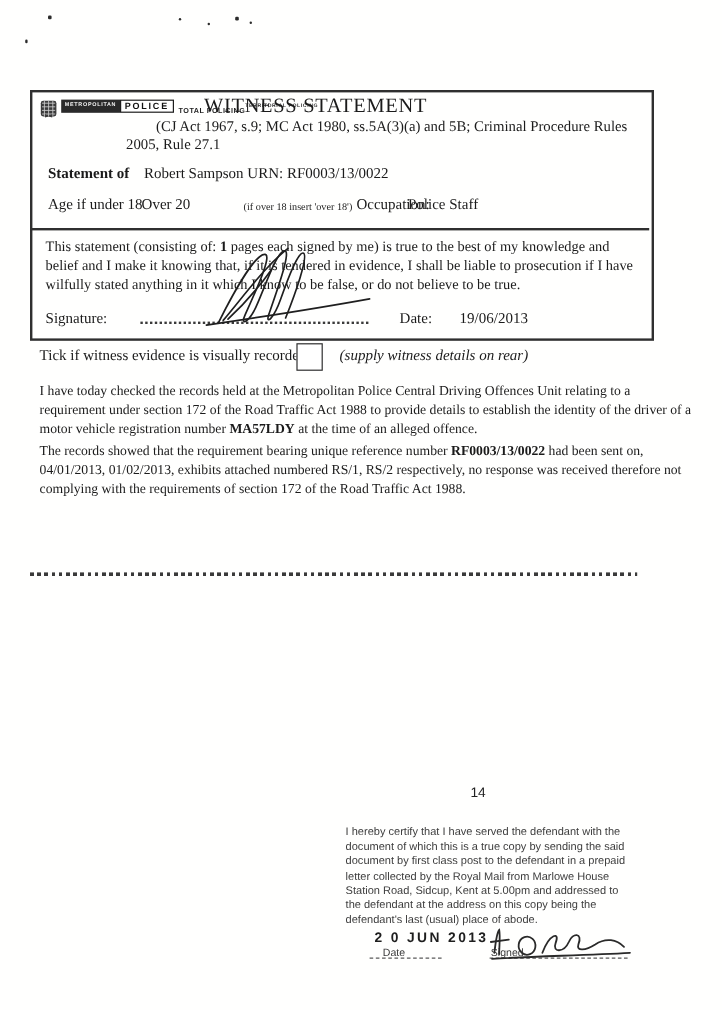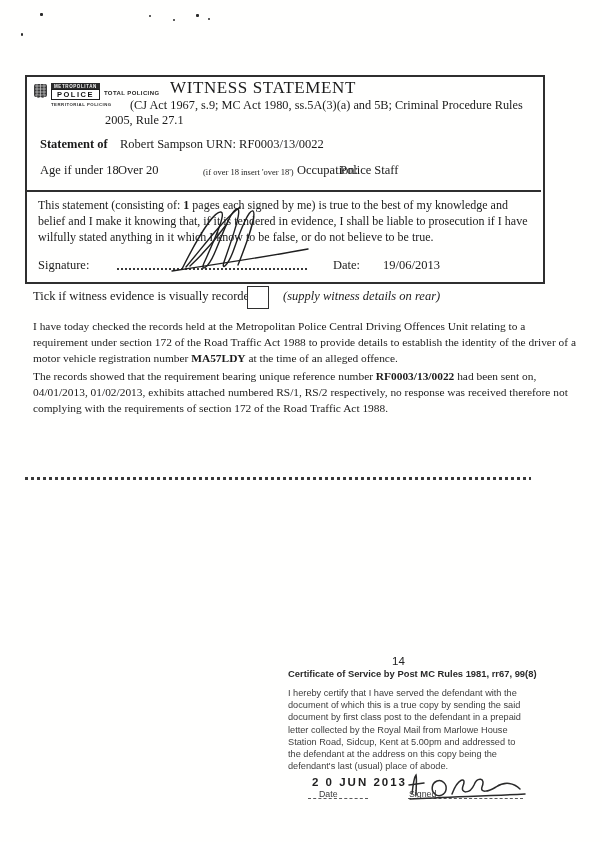--- a/index.html
+++ b/index.html
@@ -16,21 +16,21 @@
   
   .form-box{
     border:2px solid #2f2f2f;
     background:transparent;
   }
   .divider-line{border-top:2px solid #2f2f2f;height:0;}
 
   
   .logo-wrap{display:flex;align-items:flex-start;gap:3px;}
   .crest{width:15px;height:17px;}
-  .logo-col{display:flex;flex-direction:column;}
+  .logo-col{display:flex;flex-direction:row;}
   .logo-met{
     background:#2a2a2a;color:#f4f4f4;
     font-family:"Liberation Sans",sans-serif;
     font-size:4.5px;font-weight:bold;letter-spacing:.6px;
     padding:1px 3px 0 3px;line-height:5px;text-align:center;
   }
   .logo-police{
     border:1px solid #1d1d1d;
     font-family:"Liberation Sans",sans-serif;
     font-size:7.5px;font-weight:bold;letter-spacing:1.5px;
@@ -154,21 +154,20 @@
     <span>I have today checked the records held at the Metropolitan Police Central Driving Offences Unit relating to a requirement under section 172 of the Road Traffic Act 1988 to provide details to establish the identity of the driver of a motor vehicle registration number </span><span class="b">MA57LDY</span><span> at the time of an alleged offence.</span>
   </div>
 
   <div class="abs para" style="left:33px;top:368px;width:548px;">
     <span>The records showed that the requirement bearing unique reference number </span><span class="b">RF0003/13/0022</span><span> had been sent on, 04/01/2013, 01/02/2013, exhibits attached numbered RS/1, RS/2 respectively, no response was received therefore not complying with the requirements of section 172 of the Road Traffic Act 1988.</span>
   </div>
 
   <div class="abs dash-sep" style="left:25px;top:477px;width:506px;"></div>
 
   <div class="abs cert cert-num" style="left:392px;top:655px;">14</div>
-  <div class="abs cert cert-head" style="left:288px;top:668px;">Certificate of Service by Post MC Rules 1981, rr67, 99(8)</div>
   <div class="abs cert cert-body" style="left:288px;top:687px;width:240px;">I hereby certify that I have served the defendant with the document of which this is a true copy by sending the said document by first class post to the defendant in a prepaid letter collected by the Royal Mail from Marlowe House Station Road, Sidcup, Kent at 5.00pm and addressed to the defendant at the address on this copy being the defendant's last (usual) place of abode.</div>
 
   <div class="abs cert stamp" style="left:312px;top:776px;">2 0 JUN 2013</div>
   <div class="abs cert cert-lbl" style="left:288px;top:789px;">Date</div>
   <div class="abs cert-line" style="left:308px;top:798px;width:60px;"></div>
   <div class="abs cert cert-lbl" style="left:378px;top:789px;">Signed</div>
   <div class="abs cert-line" style="left:408px;top:798px;width:115px;"></div>
 
   <svg class="abs" style="left:404px;top:768px;" width="125" height="34" viewBox="0 0 125 34">
     <g fill="none" stroke="#2a2a2a" stroke-width="1.5" stroke-linecap="round">

